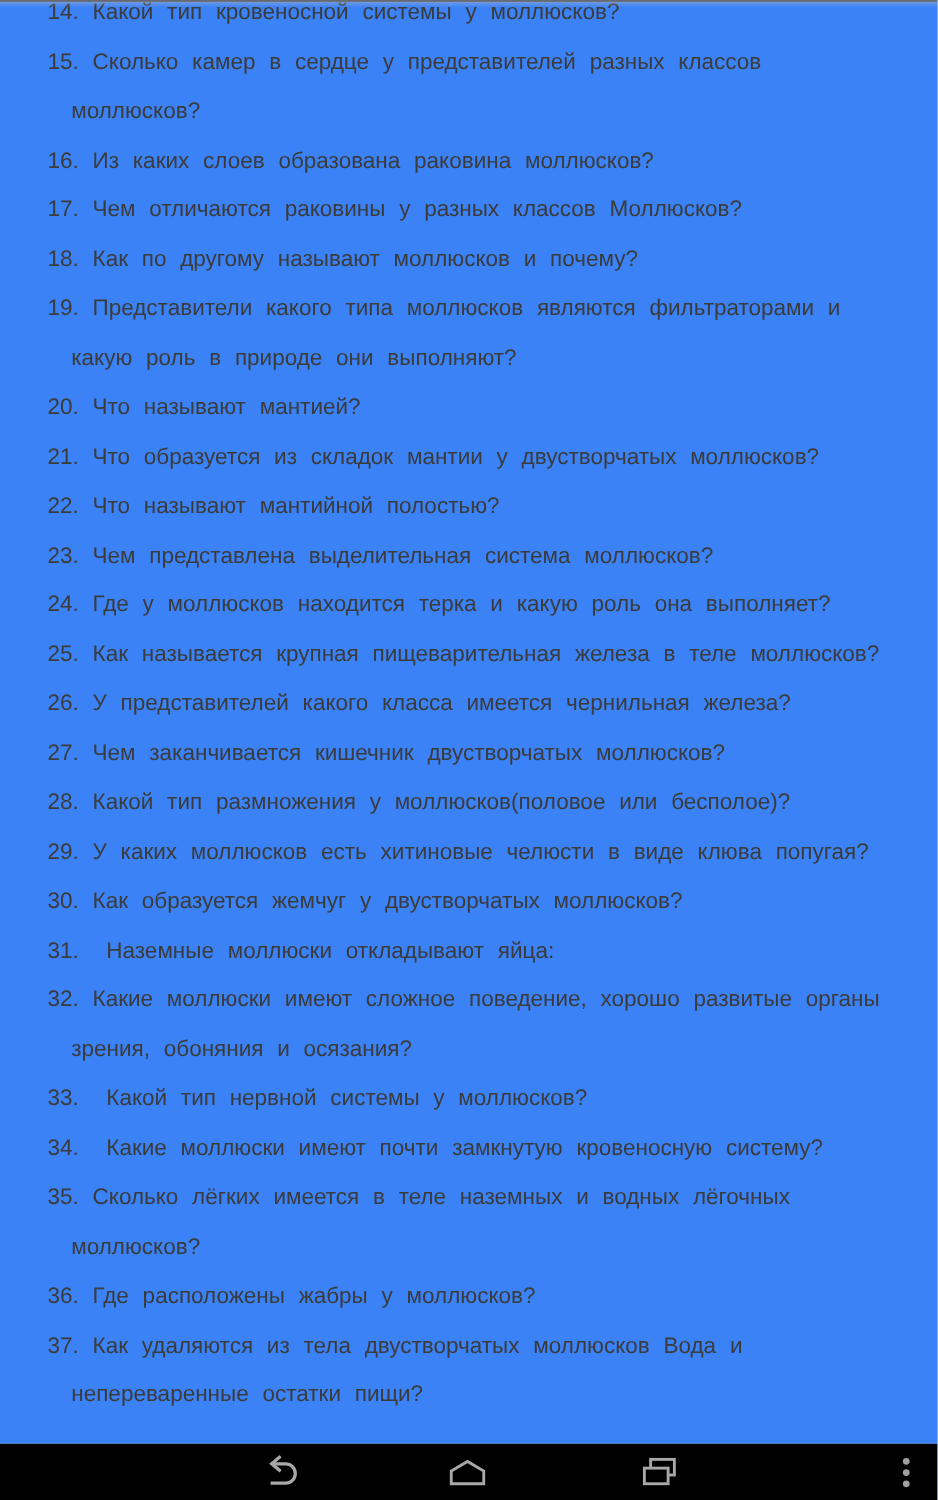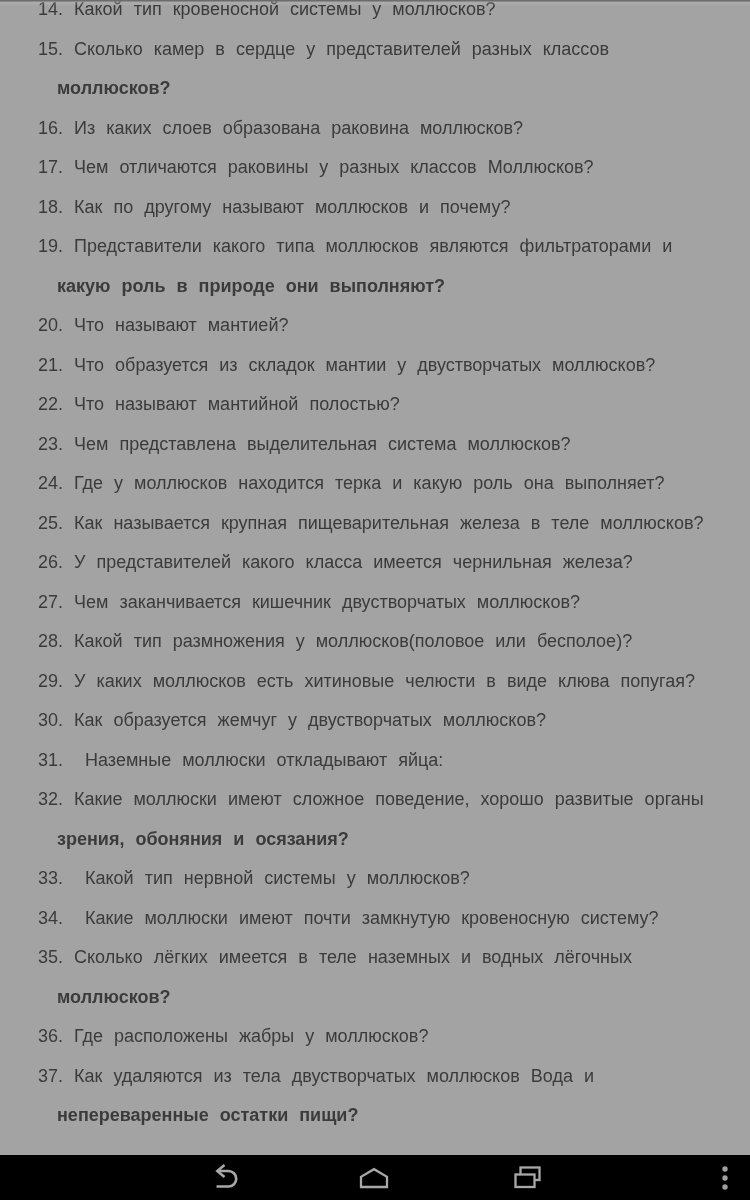--- a/index.html
+++ b/index.html
@@ -8,41 +8,41 @@
     background:#ffffff;
     font-family:"Liberation Sans", sans-serif;
     overflow:hidden; position:relative;
   }
   .screen { position:absolute; inset:0; width:750px; height:1200px; overflow:hidden; }
 
   
   .content {
     position:absolute; top:0; left:0;
     width:750px; height:1155px;
-    background:#a3a3a3; overflow:hidden;
+    background:#3b82f6; overflow:hidden;
   }
   
   .top-shadow {
     position:absolute; top:0; left:0; width:750px; height:6px;
     background:linear-gradient(to bottom,
       rgba(105,105,105,0.95) 0px, rgba(105,105,105,0.95) 1px,
       rgba(175,175,175,0.45) 2px, rgba(205,205,205,0.22) 3px,
       rgba(255,255,255,0) 6px);
     pointer-events:none;
   }
   #questions {
     position:absolute; top:-10px; left:38px; width:690px;
     font-size:18px; line-height:39.5px;
     color:#3b3b3b;
     word-spacing:6px;
     white-space:pre;
   }
   .q { margin:0; }
   .line { height:39.5px; }
-  .line.cont { padding-left:19px;font-weight:bold; }
+  .line.cont { padding-left:19px; }
 
   
   .navbar {
     position:absolute; left:0; top:1155px;
     width:750px; height:45px;
     background:#000000;
   }
   .nav-btn {
     position:absolute; top:4px; width:38px; height:38px;
     display:flex; align-items:center; justify-content:center;

